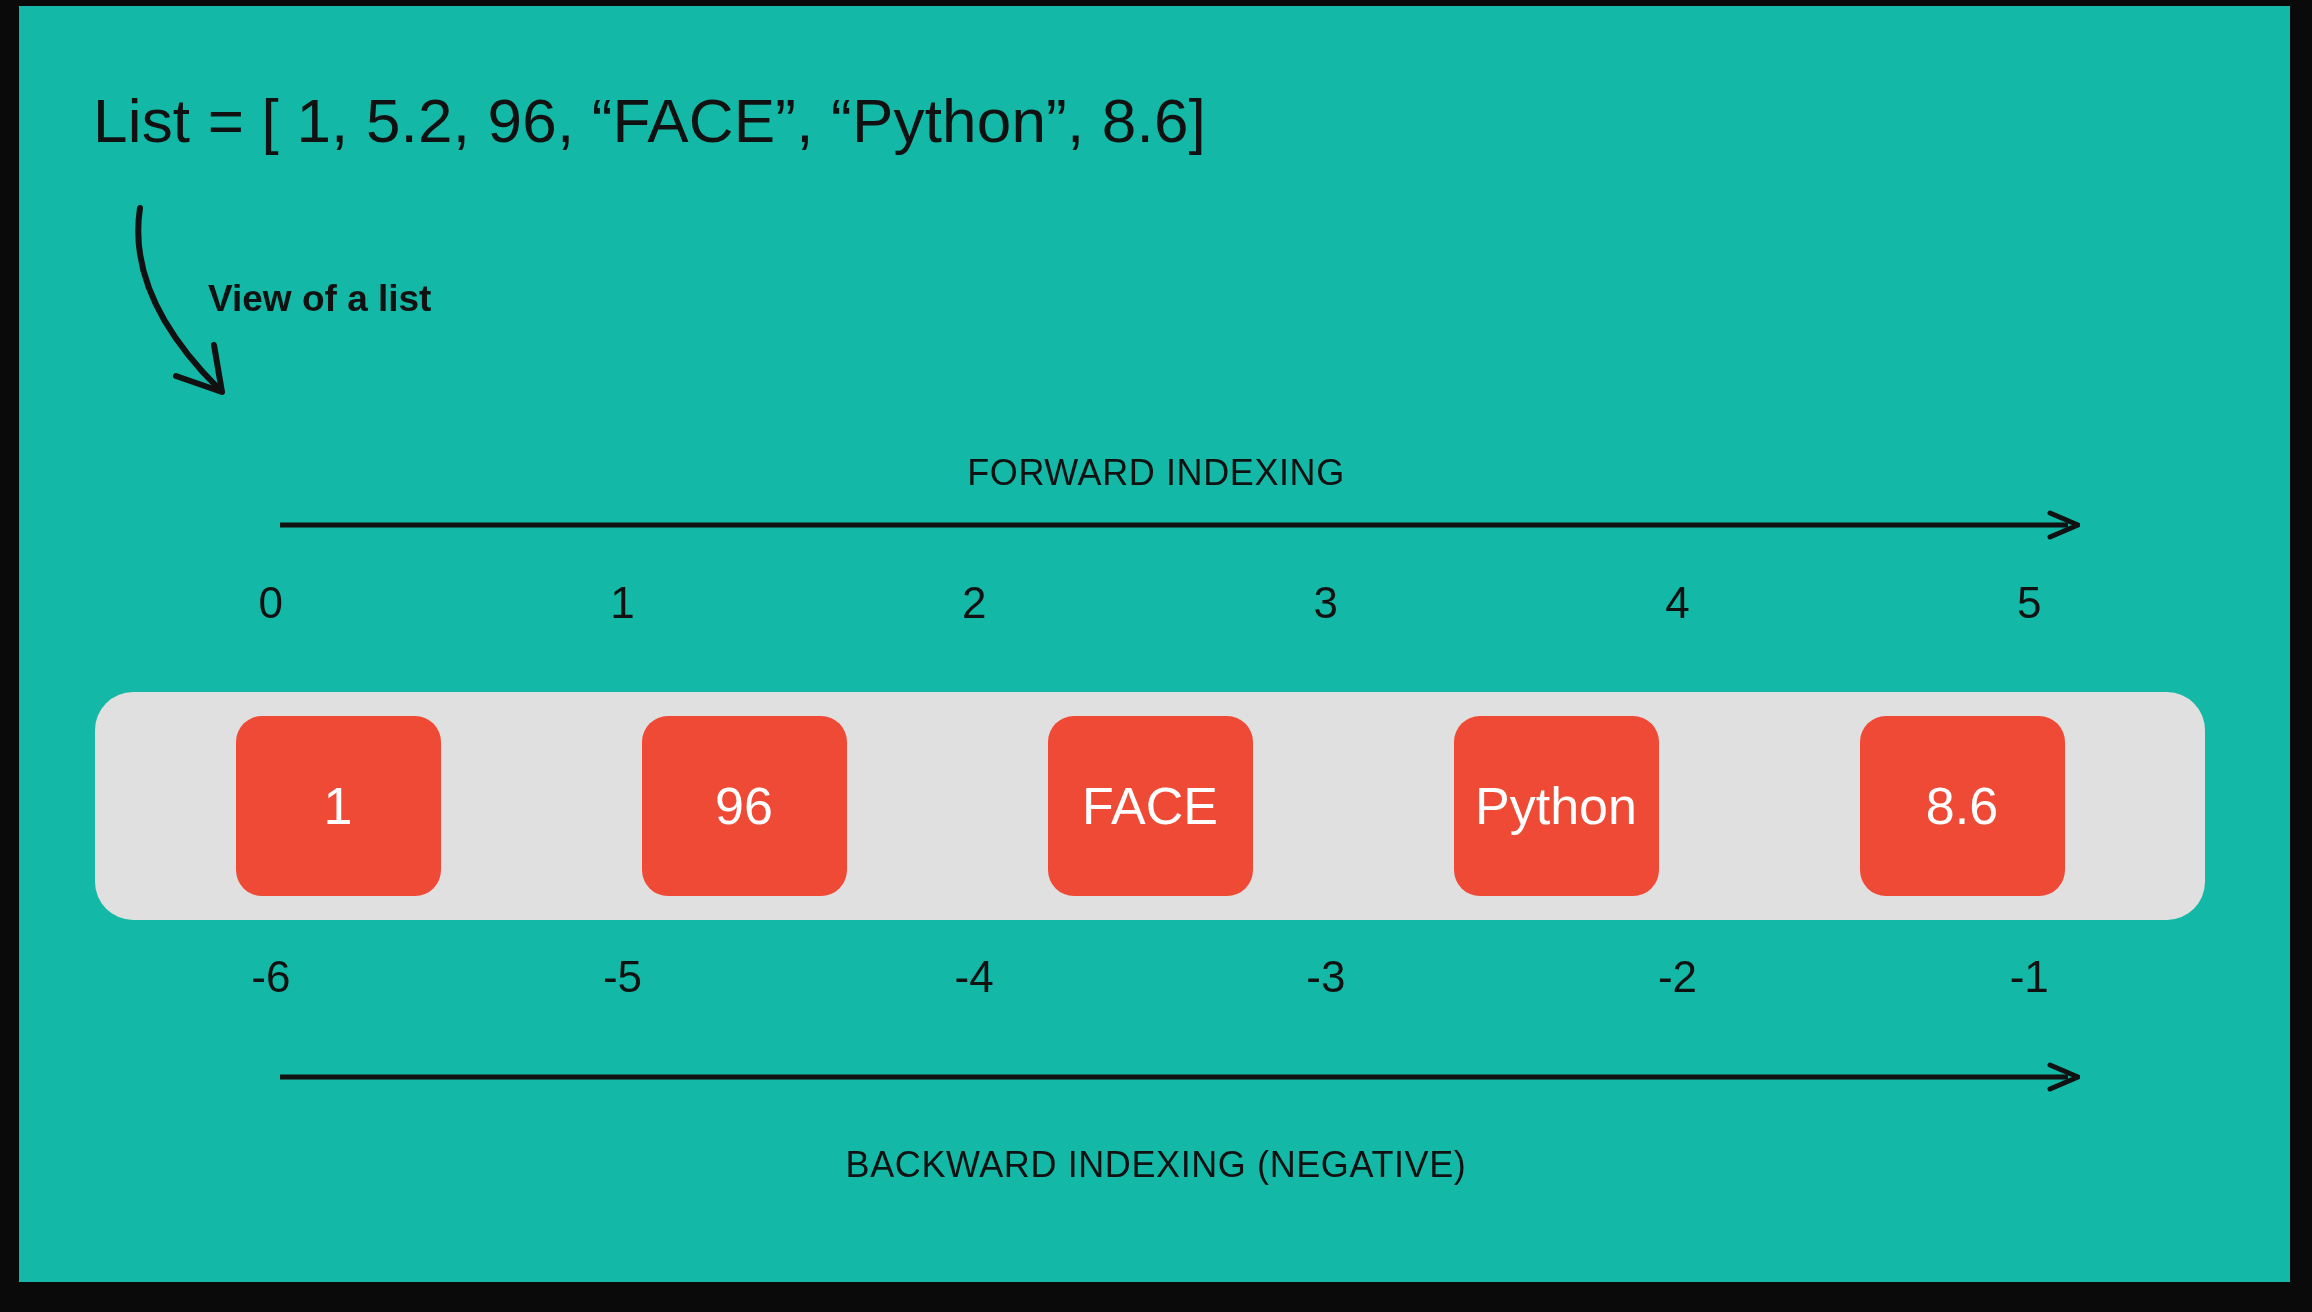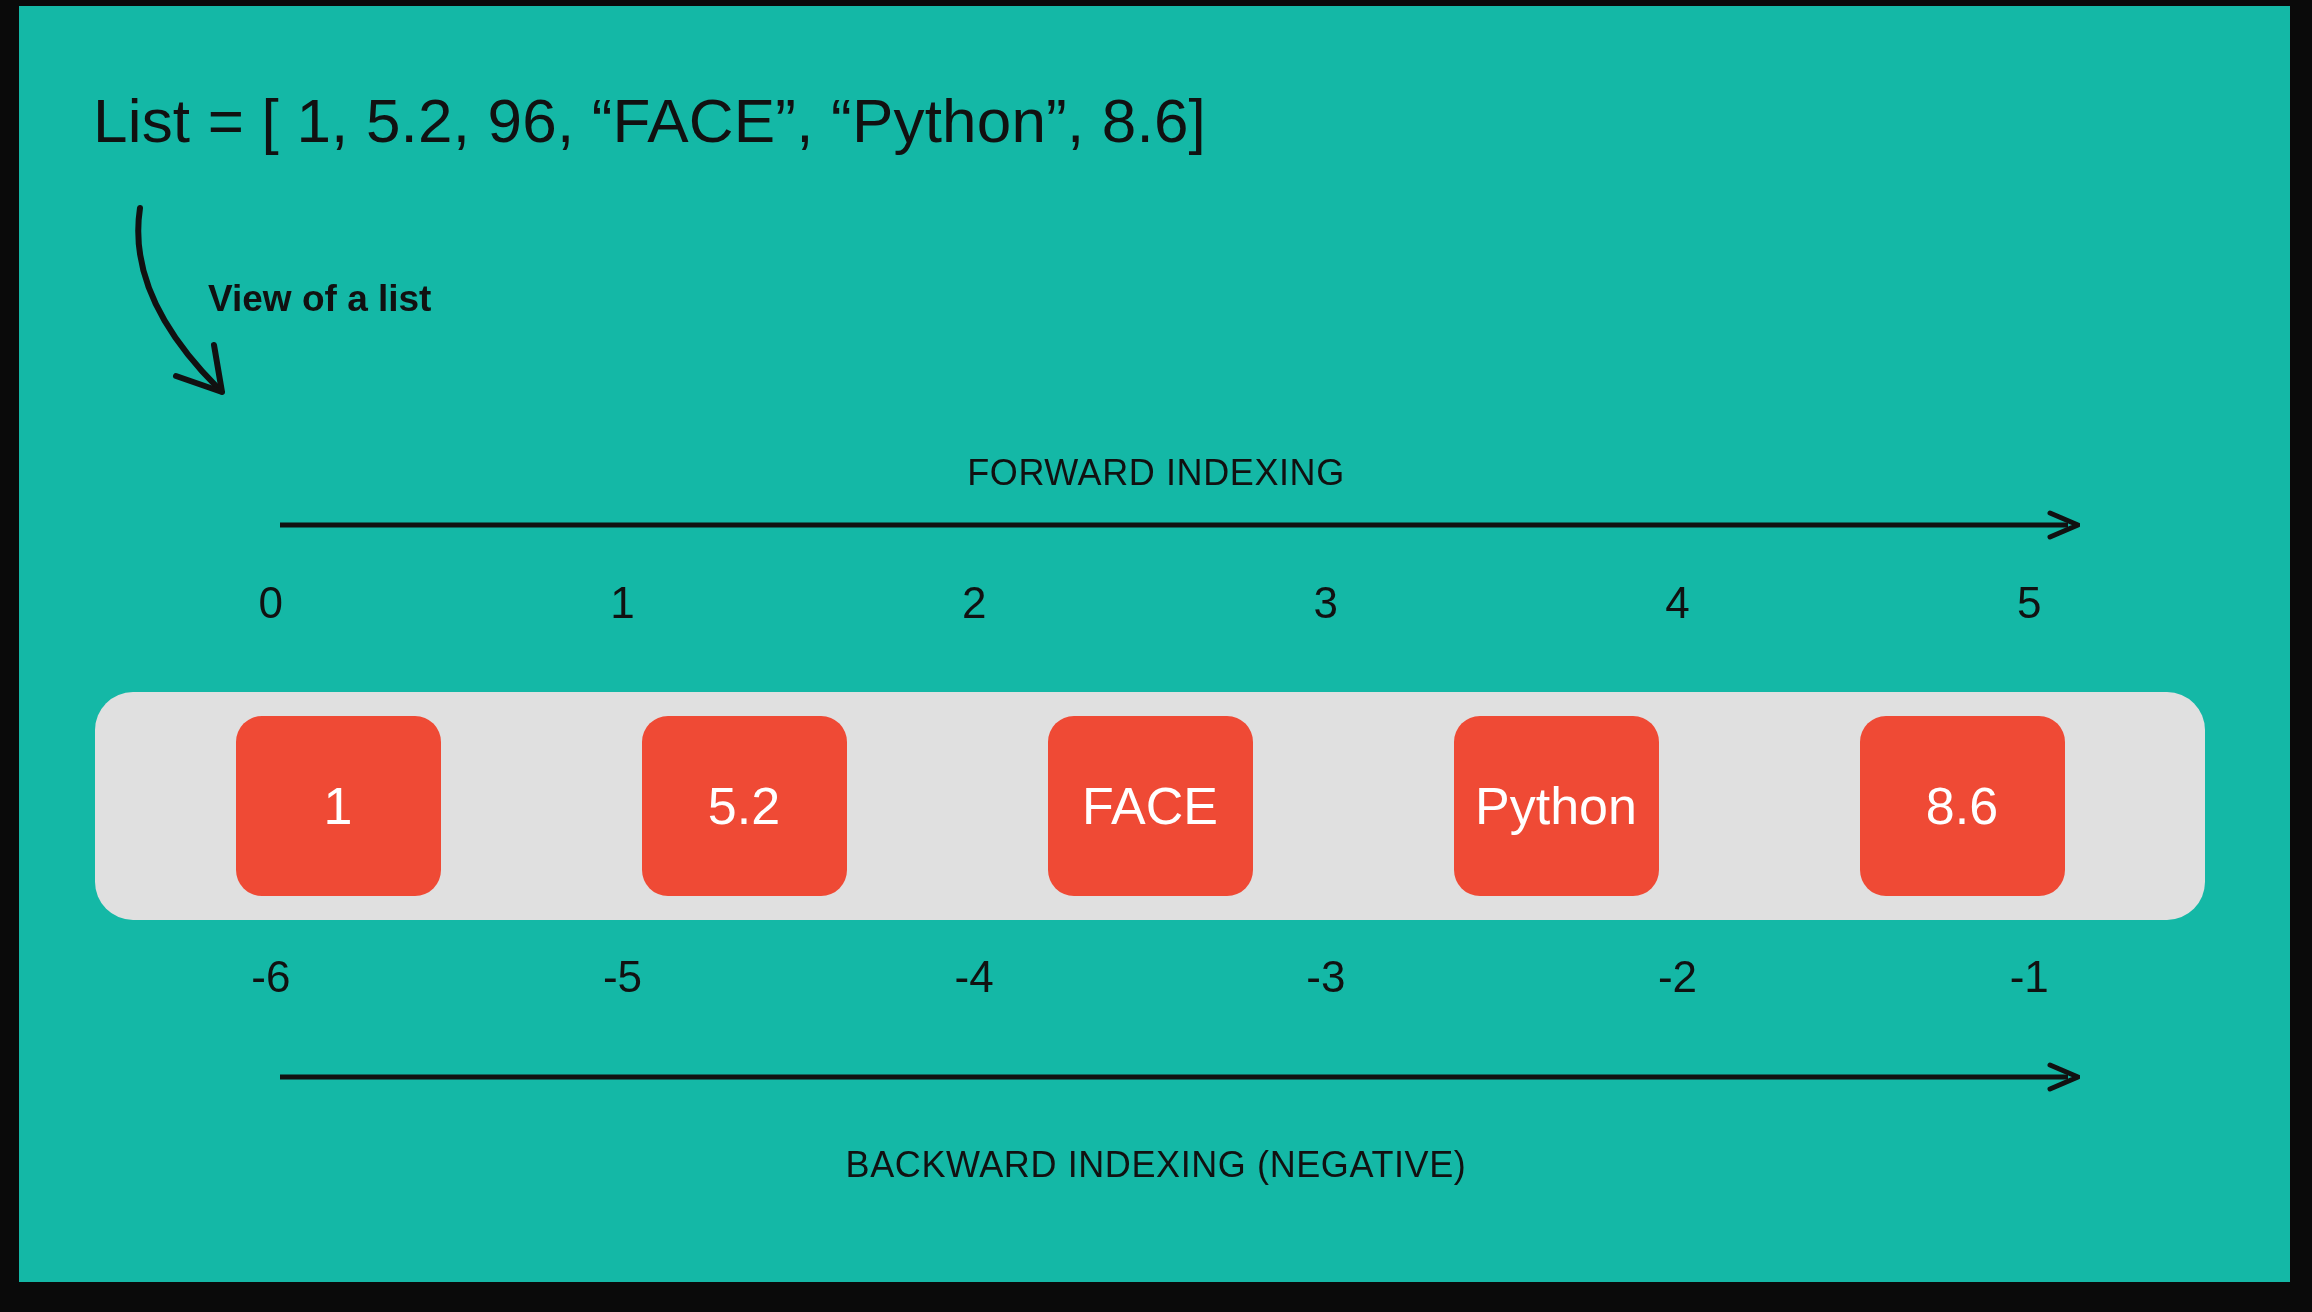--- a/index.html
+++ b/index.html
@@ -164,21 +164,21 @@
     <div class="index-cell">3</div>
     <div class="index-cell">4</div>
     <div class="index-cell">5</div>
   </div>
 
   <div class="list-container">
     <div class="list-cell">
       <div class="list-box">1</div>
     </div>
     <div class="list-cell">
-      <div class="list-box">5.2</div>
+      <div class="list-box">96</div>
     </div>
     <div class="list-cell">
       <div class="list-box">FACE</div>
     </div>
     <div class="list-cell">
       <div class="list-box">Python</div>
     </div>
     <div class="list-cell">
       <div class="list-box">8.6</div>
     </div>

